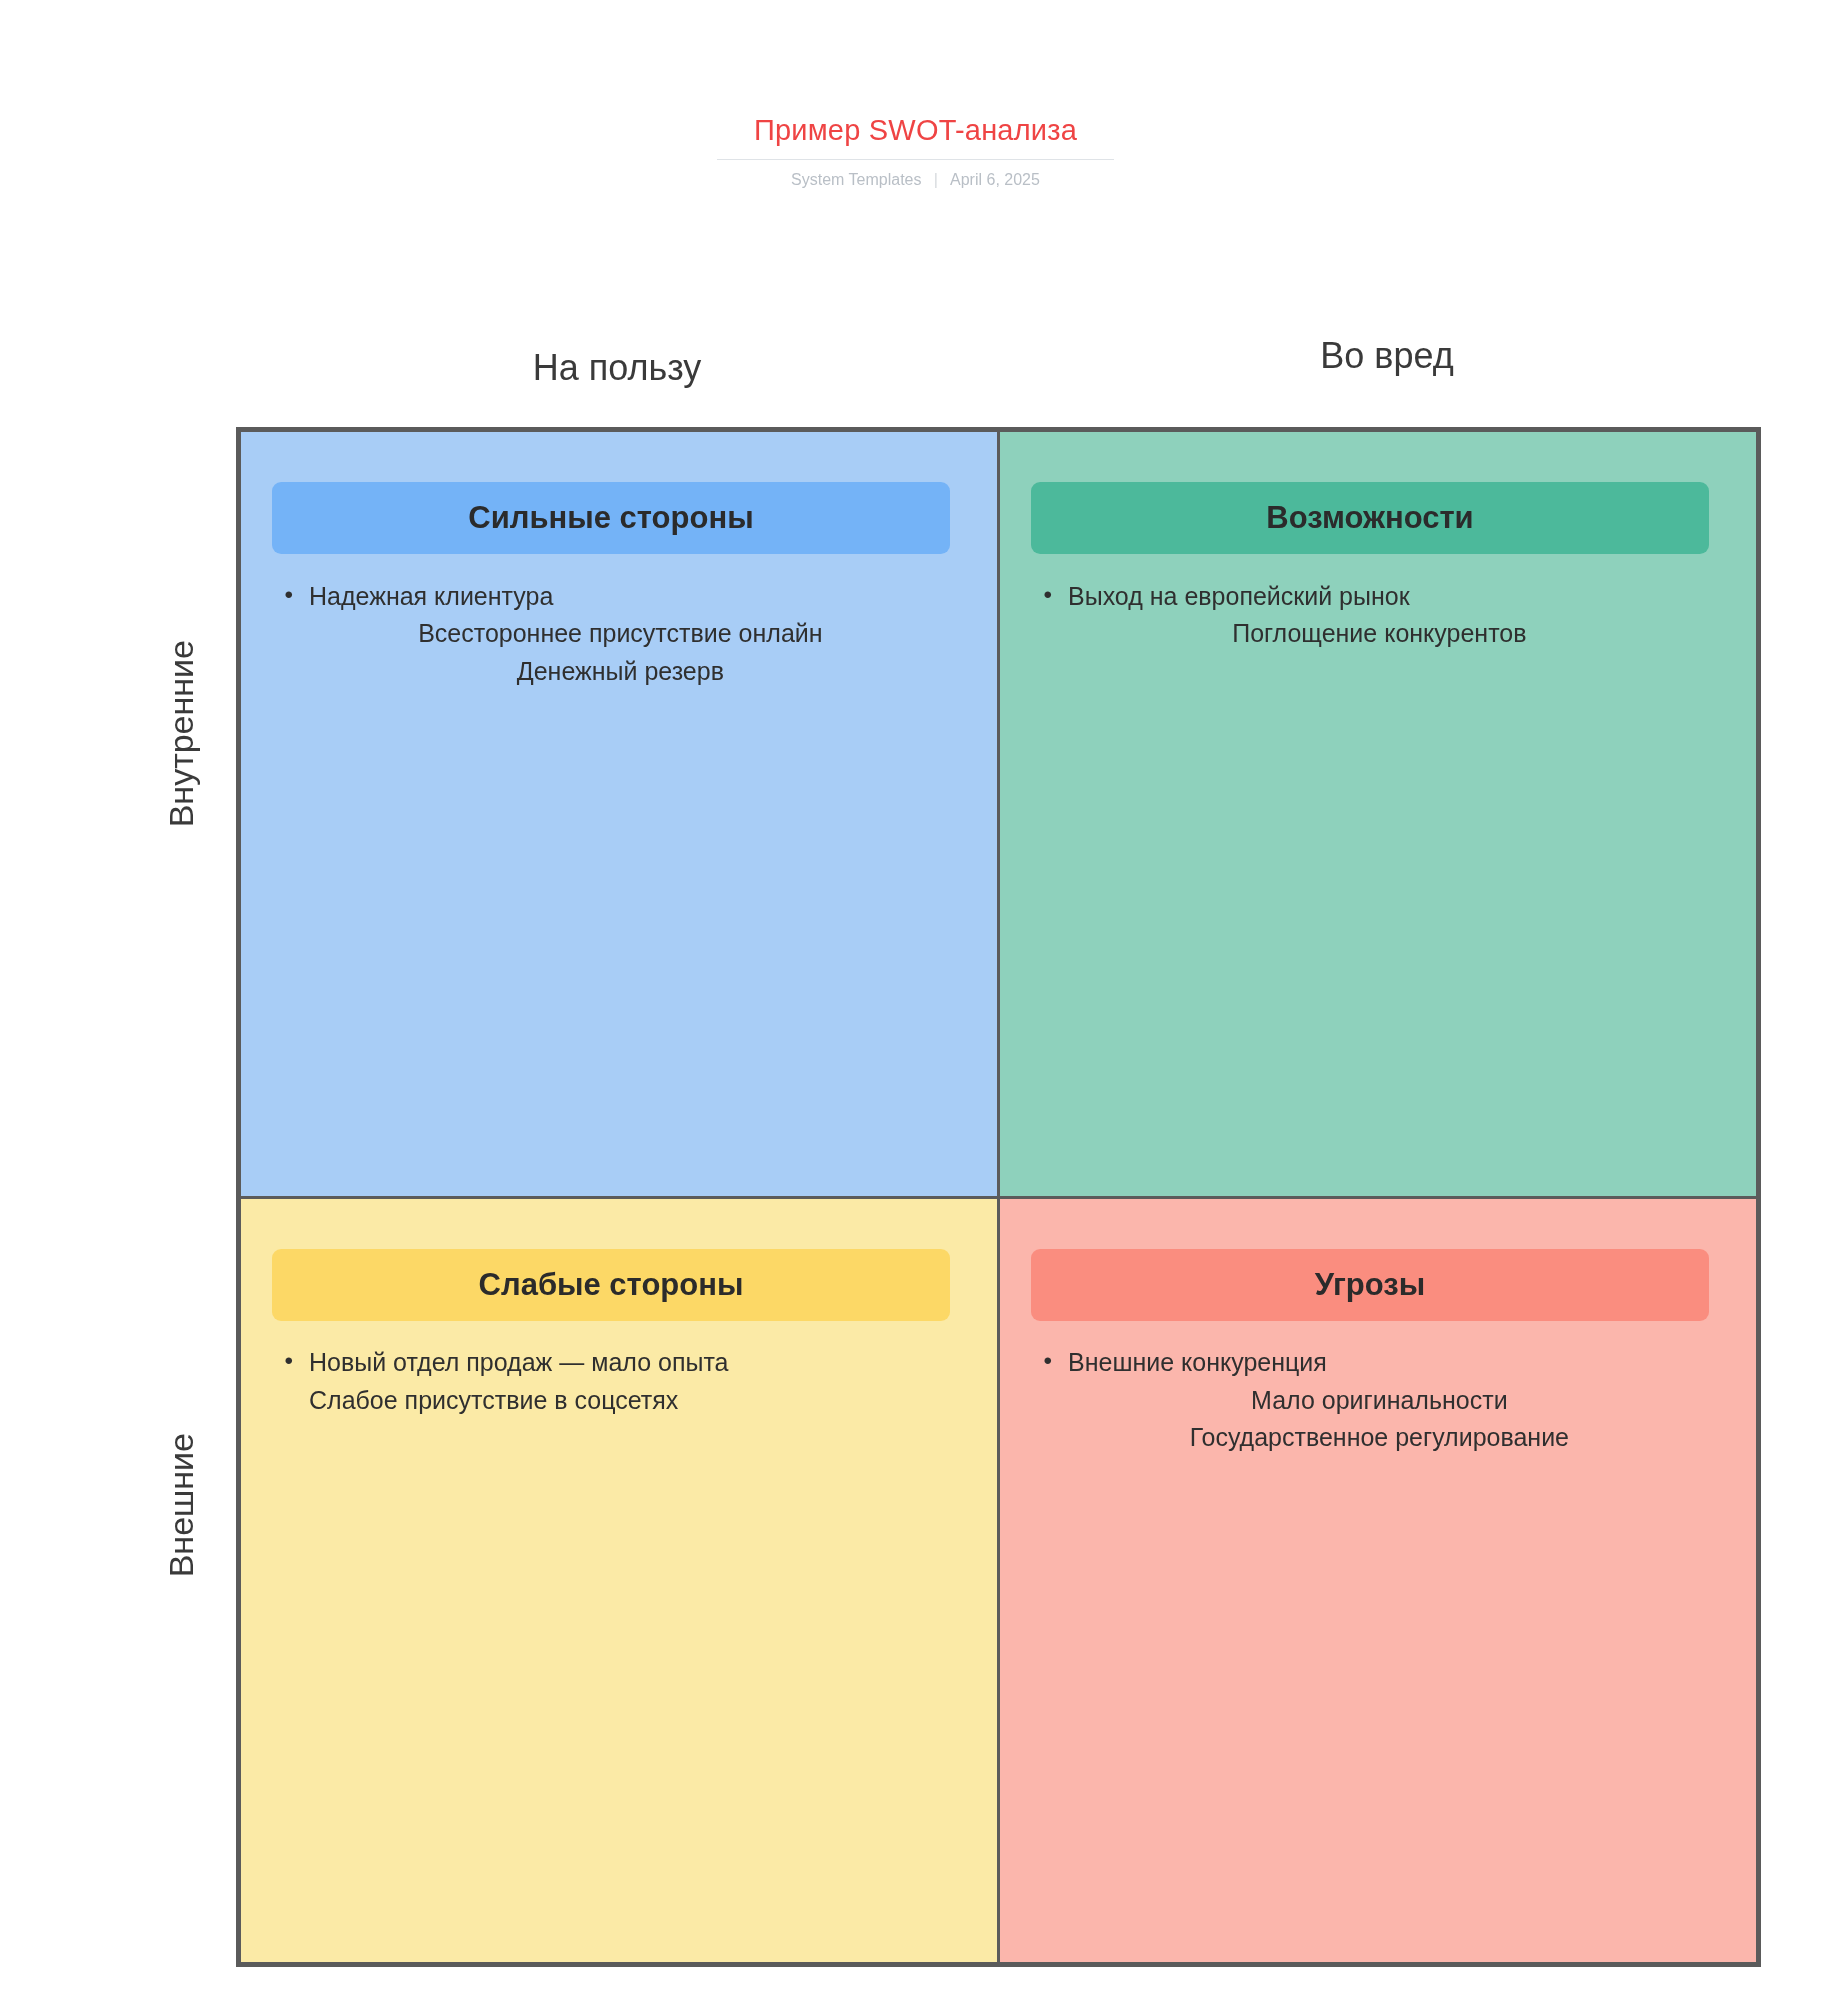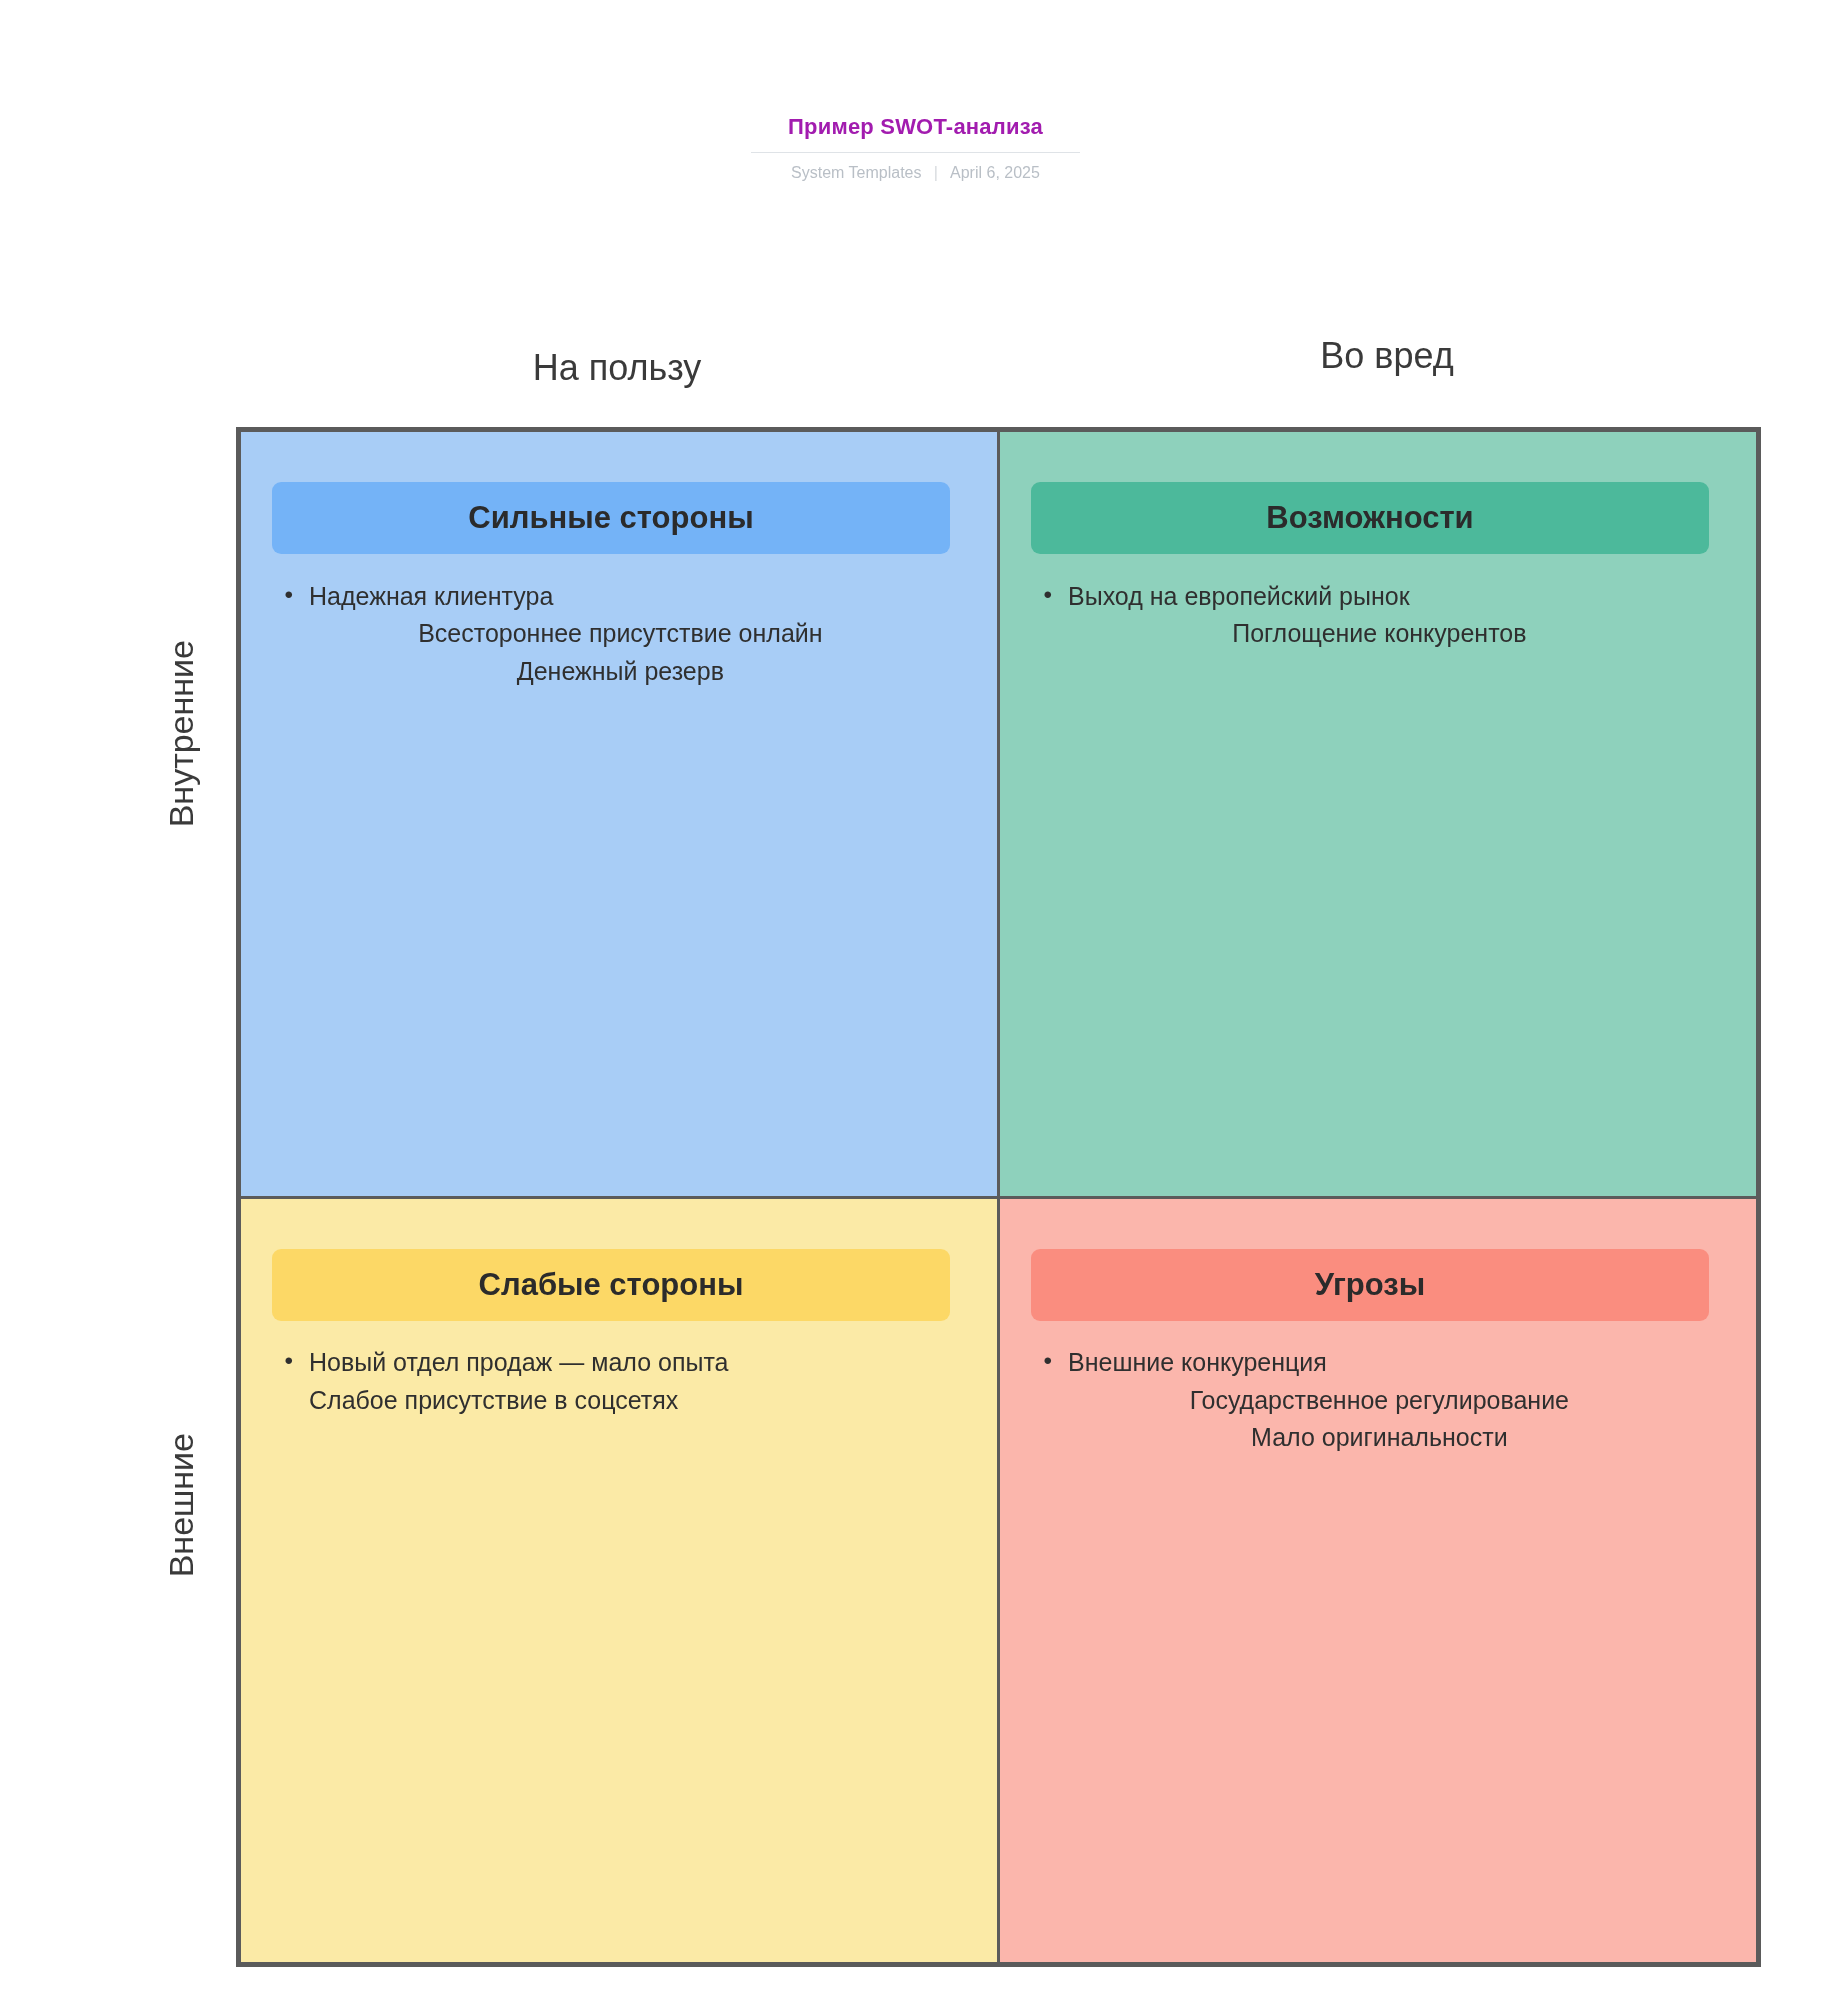--- a/index.html
+++ b/index.html
@@ -18,23 +18,23 @@
 
   
   .doc-header {
     position: absolute;
     top: 114px;
     left: 0;
     width: 1831px;
     text-align: center;
   }
   .doc-title {
-    font-size: 22px;
-    font-weight: bold;
-    color: #a21caf;
+    font-size: 29px;
+    font-weight: normal;
+    color: #ef4444;
     letter-spacing: 0.2px;
     padding-bottom: 12.2px;
     display: inline-block;
     border-bottom: 1.5px solid #dfe3e7;
     padding-left: 37px;
     padding-right: 37px;
   }
   .doc-submeta {
     margin-top: 10.7px;
     font-size: 16px;
@@ -191,20 +191,20 @@
         <li>Слабое присутствие в соцсетях</li>
       </ul>
     </div>
   </div>
 
   <div class="quad quad-threats">
     <div class="quad-title">Угрозы</div>
     <div class="quad-body">
       <ul>
         <li class="bulleted">Внешние конкуренция</li>
+        <li class="centered">Мало оригинальности</li>
         <li class="centered">Государственное регулирование</li>
-        <li class="centered">Мало оригинальности</li>
       </ul>
     </div>
   </div>
 
 </div>
 
 
 </body></html>

